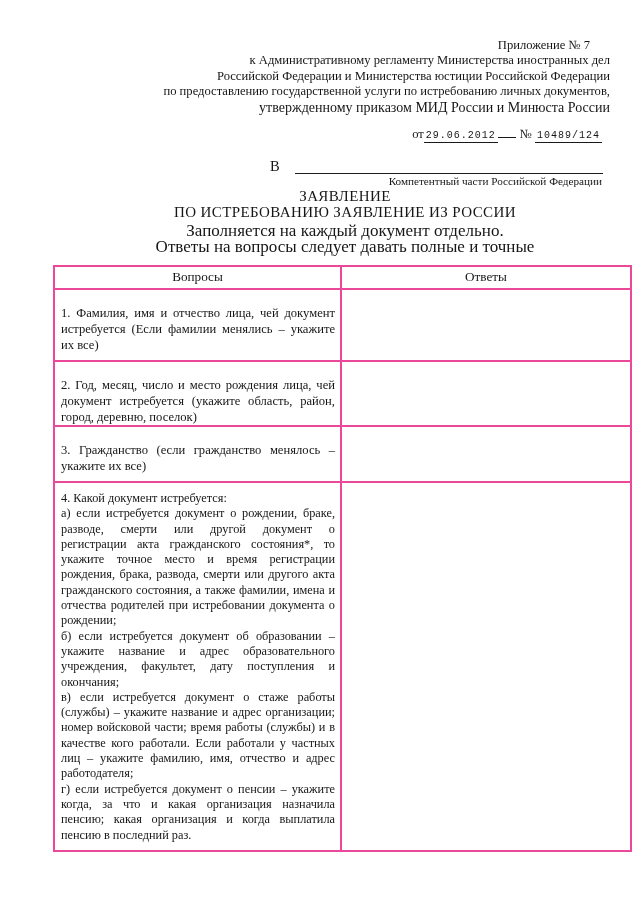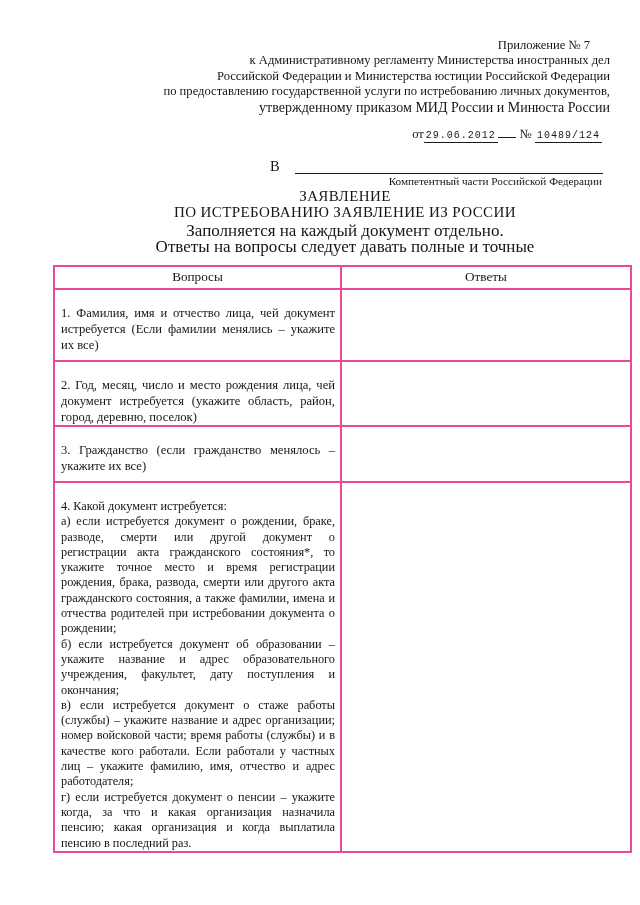--- a/index.html
+++ b/index.html
@@ -119,21 +119,21 @@
     vertical-align: middle;
     padding: 1px 0 2px 0;
   }
   td.q-cell {
     padding: 15px 5px 0 6px;
     font-size: 12.6px;
     line-height: 16px;
     text-align: justify;
   }
   td.q-cell-tall {
-    padding-top: 16px;
+    padding-top: 8px;
     font-size: 12.3px;
     line-height: 15.3px;
   }
   td.q-cell .q-part { text-align: justify; }
   td.a-cell { padding: 0; }
 </style>
 </head>
 <body>
 
 <div class="page">

